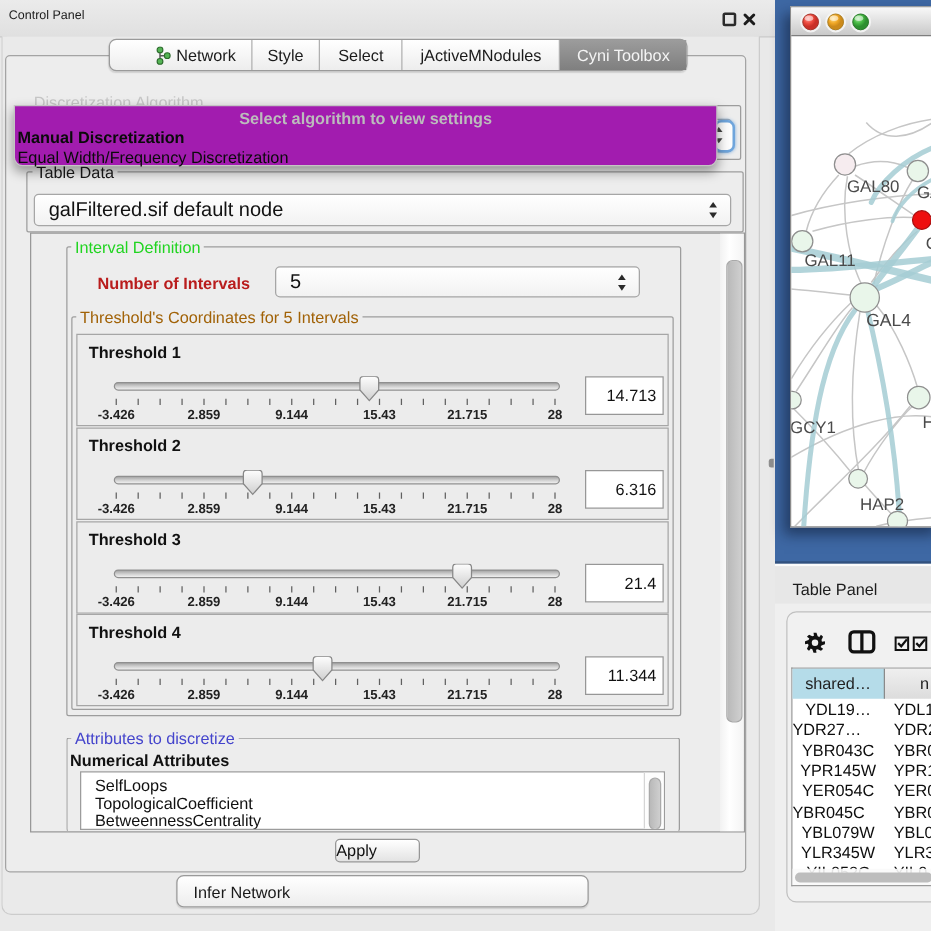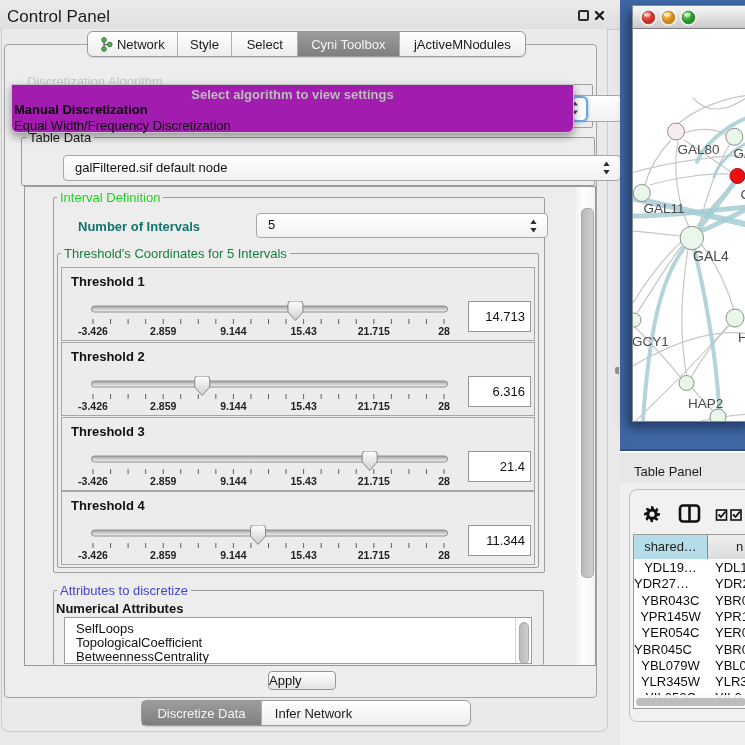--- a/index.html
+++ b/index.html
@@ -2,43 +2,43 @@
 <html><head>
 <meta charset="utf-8">
 <style>
 html,body{margin:0;padding:0;}
 #app{position:relative;width:745px;height:745px;background:#e9e9e9;overflow:hidden;
   font-family:"Liberation Sans",sans-serif;-webkit-font-smoothing:antialiased;}
 .abs{position:absolute;}
 
 #titlebar{left:0;top:0;width:620px;height:29px;background:linear-gradient(#ebebeb,#e0e0e0);
   border-bottom:1px solid #c9c9c9;}
-#titletext{left:7px;top:7px;font-size:17px;color:#1c1c1c;}
+#titletext{left:7px;top:7px;font-size:10px;color:#1c1c1c;}
 #btn-sq{left:578px;top:10px;width:7px;height:7px;border:2px solid #2b2b2b;border-radius:2px;}
 #btn-x{left:594px;top:10px;}
 #cpwin{left:1px;top:29px;width:605px;height:702px;background:#eaeaea;border:1px solid #cccccc;
   border-top:none;border-radius:0 0 8px 8px;}
 #tabpanel{left:4px;top:44px;width:591px;height:652px;background:#ededed;
   border:1px solid #a4a4a4;border-radius:4px;}
 
 .seg{display:flex;height:24px;border:1px solid #9a9a9a;border-radius:6px;
   background:linear-gradient(#ffffff,#ededed);font-size:13px;color:#1a1a1a;
   box-shadow:0 1px 1px rgba(0,0,0,0.12);}
 .seg .it{display:flex;align-items:center;justify-content:center;height:100%;
   border-right:1px solid #b0b0b0;white-space:nowrap;}
 .seg .it:last-child{border-right:none;}
 .seg .sel{background:linear-gradient(#9c9c9c,#7f7f7f);color:#f4f4f4;}
-#toptabs{left:87px;top:31px;width:437px;}
+#toptabs{left:87px;top:31px;width:437px;padding-left:24px;}
 #bottabs{left:141px;top:700px;width:328px;}
 
 .group{border:1px solid #9d9d9d;border-radius:2px;}
 .glabel{position:absolute;font-size:13px;background:#ededed;padding:0 3px;line-height:13px;}
 
 .combo{position:absolute;background:linear-gradient(#ffffff,#f2f2f2);border:1px solid #a6a6a6;
-  border-radius:4px;font-size:13px;color:#111;margin-left:36px;}
+  border-radius:4px;font-size:16px;color:#111;}
 .combo .ctext{position:absolute;left:11px;top:4px;}
 .carrows{position:absolute;right:9px;top:50%;margin-top:-8px;width:9px;height:16px;}
 
 .trow{position:absolute;left:61px;width:472px;height:72px;border:1px solid #a6a6a6;background:#ececec;}
 .trow .tl{position:absolute;left:9px;top:6px;font-size:13px;font-weight:bold;color:#111;}
 .vbox{position:absolute;left:406px;top:33px;width:56px;height:29px;background:#ffffff;
   border:1px solid #979797;font-size:13px;color:#111;text-align:right;line-height:29px;padding-right:5px;}
 
 #popup{left:11px;top:84px;width:561px;height:47px;background:#a21caf;
   border:1px solid #c4c4c4;border-radius:0 0 7px 7px;
@@ -84,22 +84,22 @@
       <svg width="13" height="15" viewBox="0 0 13 15" style="margin-right:4px;">
         <line x1="4" y1="3" x2="4" y2="12" stroke="#5a5a5a" stroke-width="1.2"></line>
         <line x1="4" y1="7.5" x2="9.5" y2="7.5" stroke="#5a5a5a" stroke-width="1.2"></line>
         <circle cx="4" cy="2.9" r="2.3" fill="#55b455" stroke="#2d6b2d" stroke-width="0.9"></circle>
         <circle cx="4" cy="12.1" r="2.3" fill="#55b455" stroke="#2d6b2d" stroke-width="0.9"></circle>
         <circle cx="9.8" cy="7.5" r="2.3" fill="#55b455" stroke="#2d6b2d" stroke-width="0.9"></circle>
       </svg>
       Network</div>
     <div class="it" style="width:54px;">Style</div>
     <div class="it" style="width:65px;">Select</div>
+    <div class="it" style="width:126px;">jActiveMNodules</div>
     <div class="it sel" style="width:101px;">Cyni Toolbox</div>
-    <div class="it" style="width:126px;">jActiveMNodules</div>
   </div>
 
   <div class="group abs" style="left:21px;top:84px;width:570px;height:42px;"></div>
   <div class="combo abs" style="left:27px;top:95px;width:557px;height:25px;"></div>
   <div class="abs" style="left:571px;top:96px;width:13px;height:22px;border:2.5px solid #6fa5dc;border-radius:6px;background:#fdfdfd;box-shadow:0 0 3px #6fa5dc;">
      <svg width="12" height="20" viewBox="0 0 12 20" style="position:absolute;left:-4px;top:0;">
        <path d="M6 3.5 L9 7.5 L3 7.5 Z" fill="#444"></path>
         <path d="M6 16.5 L9 12.5 L3 12.5 Z" fill="#444"></path>
      </svg>
   </div>
@@ -112,31 +112,31 @@
         <path d="M4.5 1.5 L7.6 6 L1.4 6 Z" fill="#2a2a2a"></path>
         <path d="M4.5 14.5 L7.6 10 L1.4 10 Z" fill="#2a2a2a"></path>
       </svg>
   </div>
 
   <div class="abs" style="left:24px;top:186px;width:570px;height:478px;border:1px solid #989898;"></div>
 
   <div class="group abs" style="left:53px;top:197px;width:490px;height:374px;"></div>
   <div class="glabel abs" style="left:57px;top:191px;color:#21d421;">Interval Definition</div>
 
-  <div class="abs" style="left:78px;top:219px;font-size:13px;font-weight:bold;color:#0f766e;">Number of Intervals</div>
+  <div class="abs" style="left:78px;top:219px;font-size:13px;font-weight:bold;color:#b91c1c;">Number of Intervals</div>
   <div class="combo abs" style="left:220px;top:213px;width:290px;height:23px;">
     <span class="ctext" style="top:3px;">5</span>
     <svg class="carrows" viewBox="0 0 9 16">
         <path d="M4.5 1.5 L7.6 6 L1.4 6 Z" fill="#2a2a2a"></path>
         <path d="M4.5 14.5 L7.6 10 L1.4 10 Z" fill="#2a2a2a"></path>
       </svg>
   </div>
 
   <div class="group abs" style="left:57px;top:253px;width:480px;height:313px;"></div>
-  <div class="glabel abs" style="left:61px;top:247px;color:#15803d;">Threshold's Coordinates for 5 Intervals</div>
+  <div class="glabel abs" style="left:61px;top:247px;color:#a16207;">Threshold's Coordinates for 5 Intervals</div>
 
   <div class="trow" style="top:267px;">
     <div class="tl">Threshold 1</div>
     <svg style="position:absolute;left:4px;top:33px;" width="400" height="40" viewBox="-20 0 400 40">
       <defs>
           <linearGradient id="trg267" x1="0" y1="0" x2="0" y2="1">
         <stop offset="0%" stop-color="#9e9e9e"></stop>
             <stop offset="55%" stop-color="#d2d2d2"></stop>
             <stop offset="100%" stop-color="#f5f5f5"></stop>
           </linearGradient>
@@ -326,21 +326,20 @@
     <div class="sbthumb" style="right:2.5px;top:4px;width:8px;height:40px;"></div>
   </div>
 
   <div class="sbtrack abs" style="left:576px;top:187px;width:19px;height:478px;"></div>
   <div class="sbthumb abs" style="left:581px;top:208px;width:11px;height:368px;"></div>
 
   <div class="abs" style="left:268px;top:671px;width:66px;height:17px;background:linear-gradient(#ffffff,#e3e3e3);
     border:1px solid #969696;border-radius:4px;text-align:left;font-size:13px;color:#111;line-height:17px;">Apply</div>
 
   <div id="bottabs" class="seg abs">
-    <div class="it sel" style="width:119px;">Discretize Data</div>
     <div class="it" style="width:103px;">Infer Network</div>
   </div>
 
   <div class="abs" style="left:27px;top:74px;font-size:13px;color:#c6c6c6;">Discretization Algorithm</div>
   <div id="popup" class="abs">
     <div class="pi1">Select algorithm to view settings</div>
     <div class="pi2">Manual Discretization</div>
     <div class="pi3">Equal Width/Frequency Discretization</div>
   </div>
 

